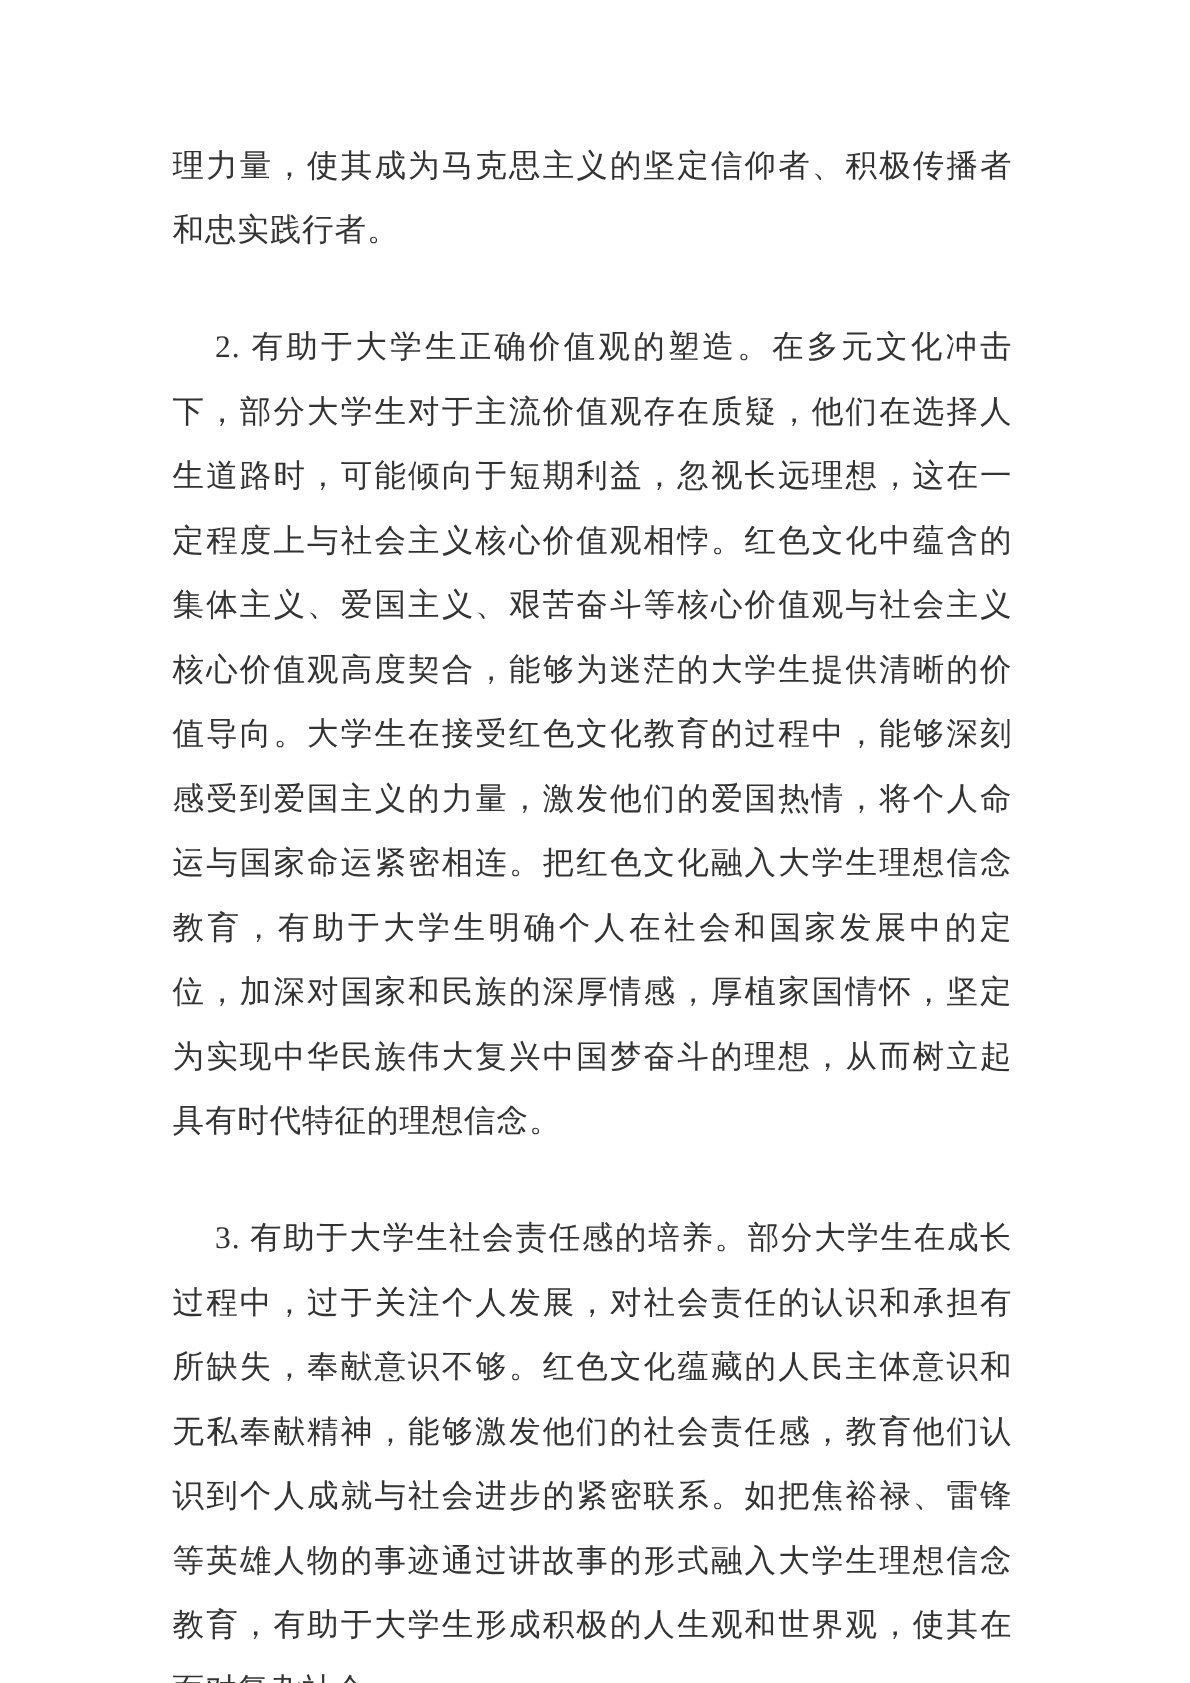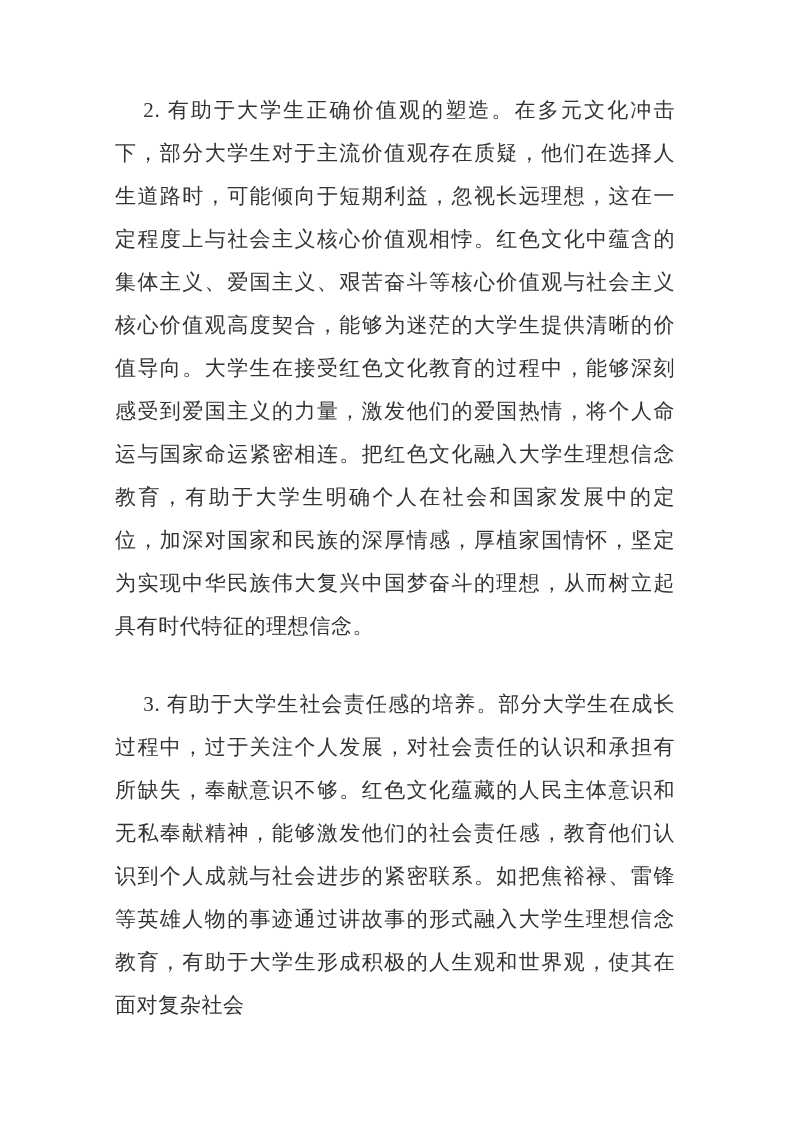--- a/index.html
+++ b/index.html
@@ -31,15 +31,16 @@
     word-break: break-all;
   }
   .para.indent {
     text-indent: 1.35em;
   }
 </style>
 </head>
 <body>
 
 <div class="page">
+  <p class="para">理力量，使其成为马克思主义的坚定信仰者、积极传播者和忠实践行者。</p>
   <p class="para indent">2. 有助于大学生正确价值观的塑造。在多元文化冲击下，部分大学生对于主流价值观存在质疑，他们在选择人生道路时，可能倾向于短期利益，忽视长远理想，这在一定程度上与社会主义核心价值观相悖。红色文化中蕴含的集体主义、爱国主义、艰苦奋斗等核心价值观与社会主义核心价值观高度契合，能够为迷茫的大学生提供清晰的价值导向。大学生在接受红色文化教育的过程中，能够深刻感受到爱国主义的力量，激发他们的爱国热情，将个人命运与国家命运紧密相连。把红色文化融入大学生理想信念教育，有助于大学生明确个人在社会和国家发展中的定位，加深对国家和民族的深厚情感，厚植家国情怀，坚定为实现中华民族伟大复兴中国梦奋斗的理想，从而树立起具有时代特征的理想信念。</p>
   <p class="para indent">3. 有助于大学生社会责任感的培养。部分大学生在成长过程中，过于关注个人发展，对社会责任的认识和承担有所缺失，奉献意识不够。红色文化蕴藏的人民主体意识和无私奉献精神，能够激发他们的社会责任感，教育他们认识到个人成就与社会进步的紧密联系。如把焦裕禄、雷锋等英雄人物的事迹通过讲故事的形式融入大学生理想信念教育，有助于大学生形成积极的人生观和世界观，使其在面对复杂社会</p>
 </div>
 
 </body></html>

